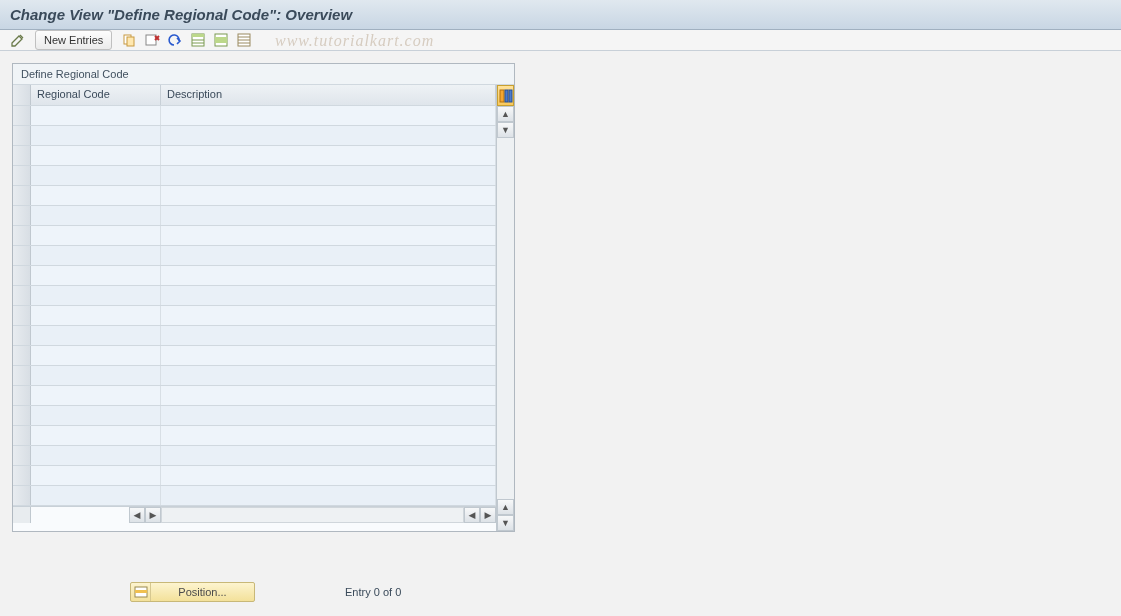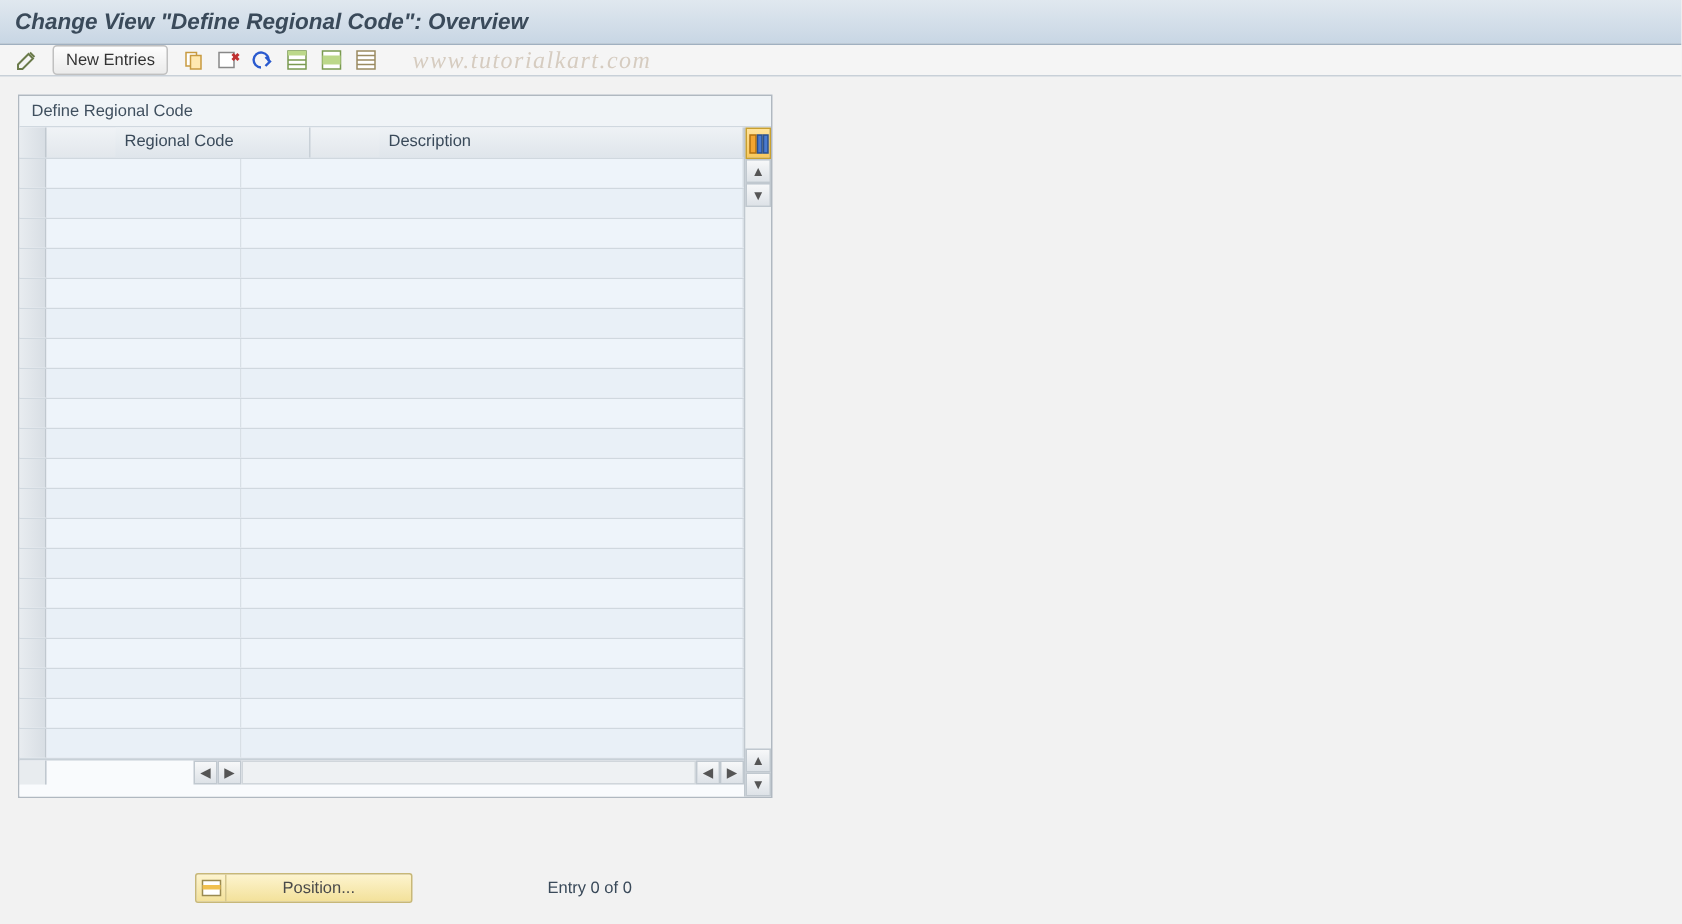--- a/index.html
+++ b/index.html
@@ -86,21 +86,20 @@
       flex: 1;
     }
     .grid-header-row, .grid-row {
       display: flex;
       border-bottom: 1px solid #d0d8df;
       height: 20px;
     }
     .grid-header-row {
       background: linear-gradient(to bottom, #f0f3f6, #e2e7ec);
       height: 21px;
-      gap: 46px;
     }
     .row-selector-head, .row-selector {
       width: 18px;
       border-right: 1px solid #c0c8cf;
       background: linear-gradient(to right, #e8ecf0, #d8dee4);
       cursor: pointer;
       flex-shrink: 0;
     }
     .col-header {
       padding: 3px 6px;
@@ -170,21 +169,21 @@
       padding: 0 12px 0 130px;
       gap: 90px;
     }
     .position-btn {
       display:flex; align-items:center;
       border:1px solid #c8b878;
       background: linear-gradient(to bottom,#fdf4cf,#f3e19a);
       height:20px;
       border-radius:2px;
       cursor:pointer;
-      width:145px;
+      width:125px;
     }
     .position-btn .pb-icon{
       width:20px; height:100%;
       display:flex;align-items:center;justify-content:center;
       border-right:1px solid #d6c890;
     }
     .position-btn .pb-text{
       flex:1; text-align:center; font-size:11px; color:#4a4a4a;
     }
     .entry-status { font-size:11px; color:#3a4a5a; }

